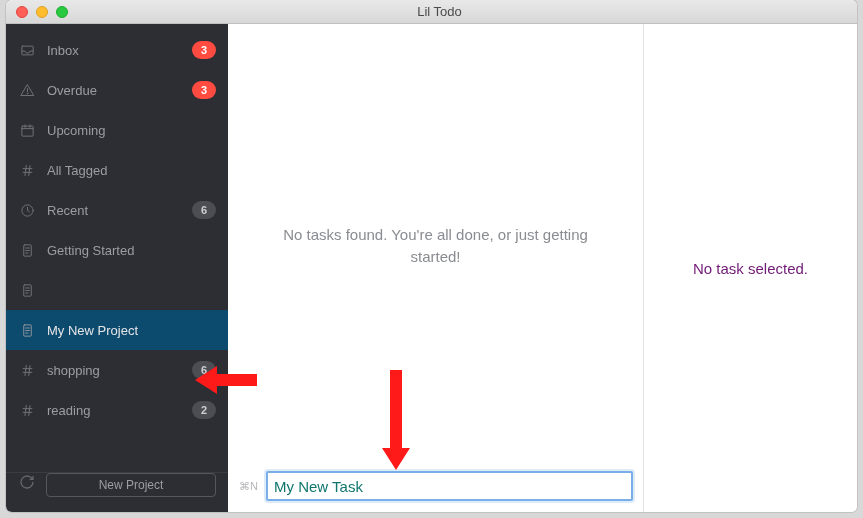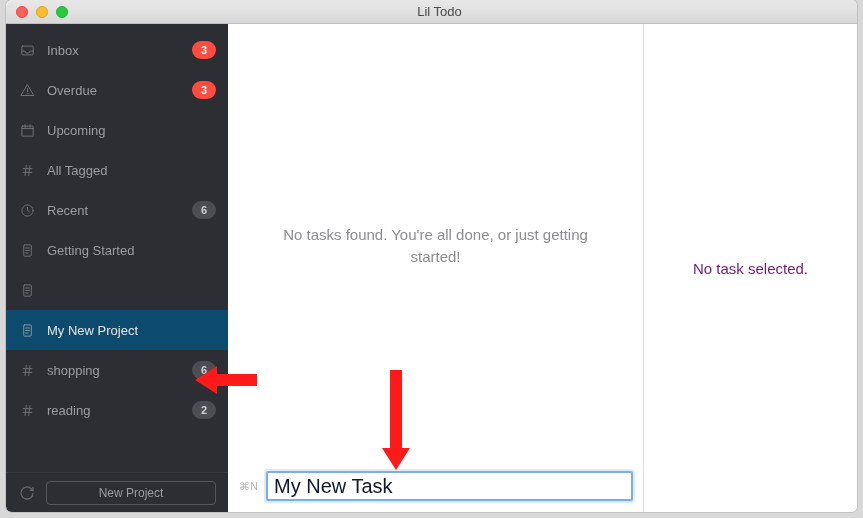--- a/index.html
+++ b/index.html
@@ -109,21 +109,21 @@
       font-size: 11px;
       padding: 0 7px;
       font-weight: 600;
     }
     .badge-red { background: #ff4b40; color: #fff; }
     .badge-gray { background: #4c4e54; color: #cfcfd2; }
     .sidebar-footer {
       height: 40px;
       border-top: 1px solid #3a3c41;
       display: flex;
-      align-items: center;
+      align-items: flex-start;
       gap: 10px;
       padding: 0 12px;
     }
     .sync-icon {
       width: 18px;
       height: 18px;
       opacity: 0.5;
       display: flex;
       align-items: center;
       justify-content: center;
@@ -172,24 +172,24 @@
       color: #b5b6ba;
       width: 20px;
       text-align: right;
     }
     .task-input {
       flex: 1;
       height: 30px;
       border: 2px solid #7aaee8;
       border-radius: 2px;
       padding: 0 6px;
-      font-size: 20px;
+      font-size: 15px;
       font-family: inherit;
       outline: none;
-      color: #0f172a;
+      color: #0f766e;
       box-shadow: 0 0 0 2px rgba(122,174,232,0.25);
     }
     .detail-pane {
       flex: 1;
       background: #fff;
       display: flex;
       align-items: center;
       justify-content: center;
       color: #701a75;
       font-size: 15px;

